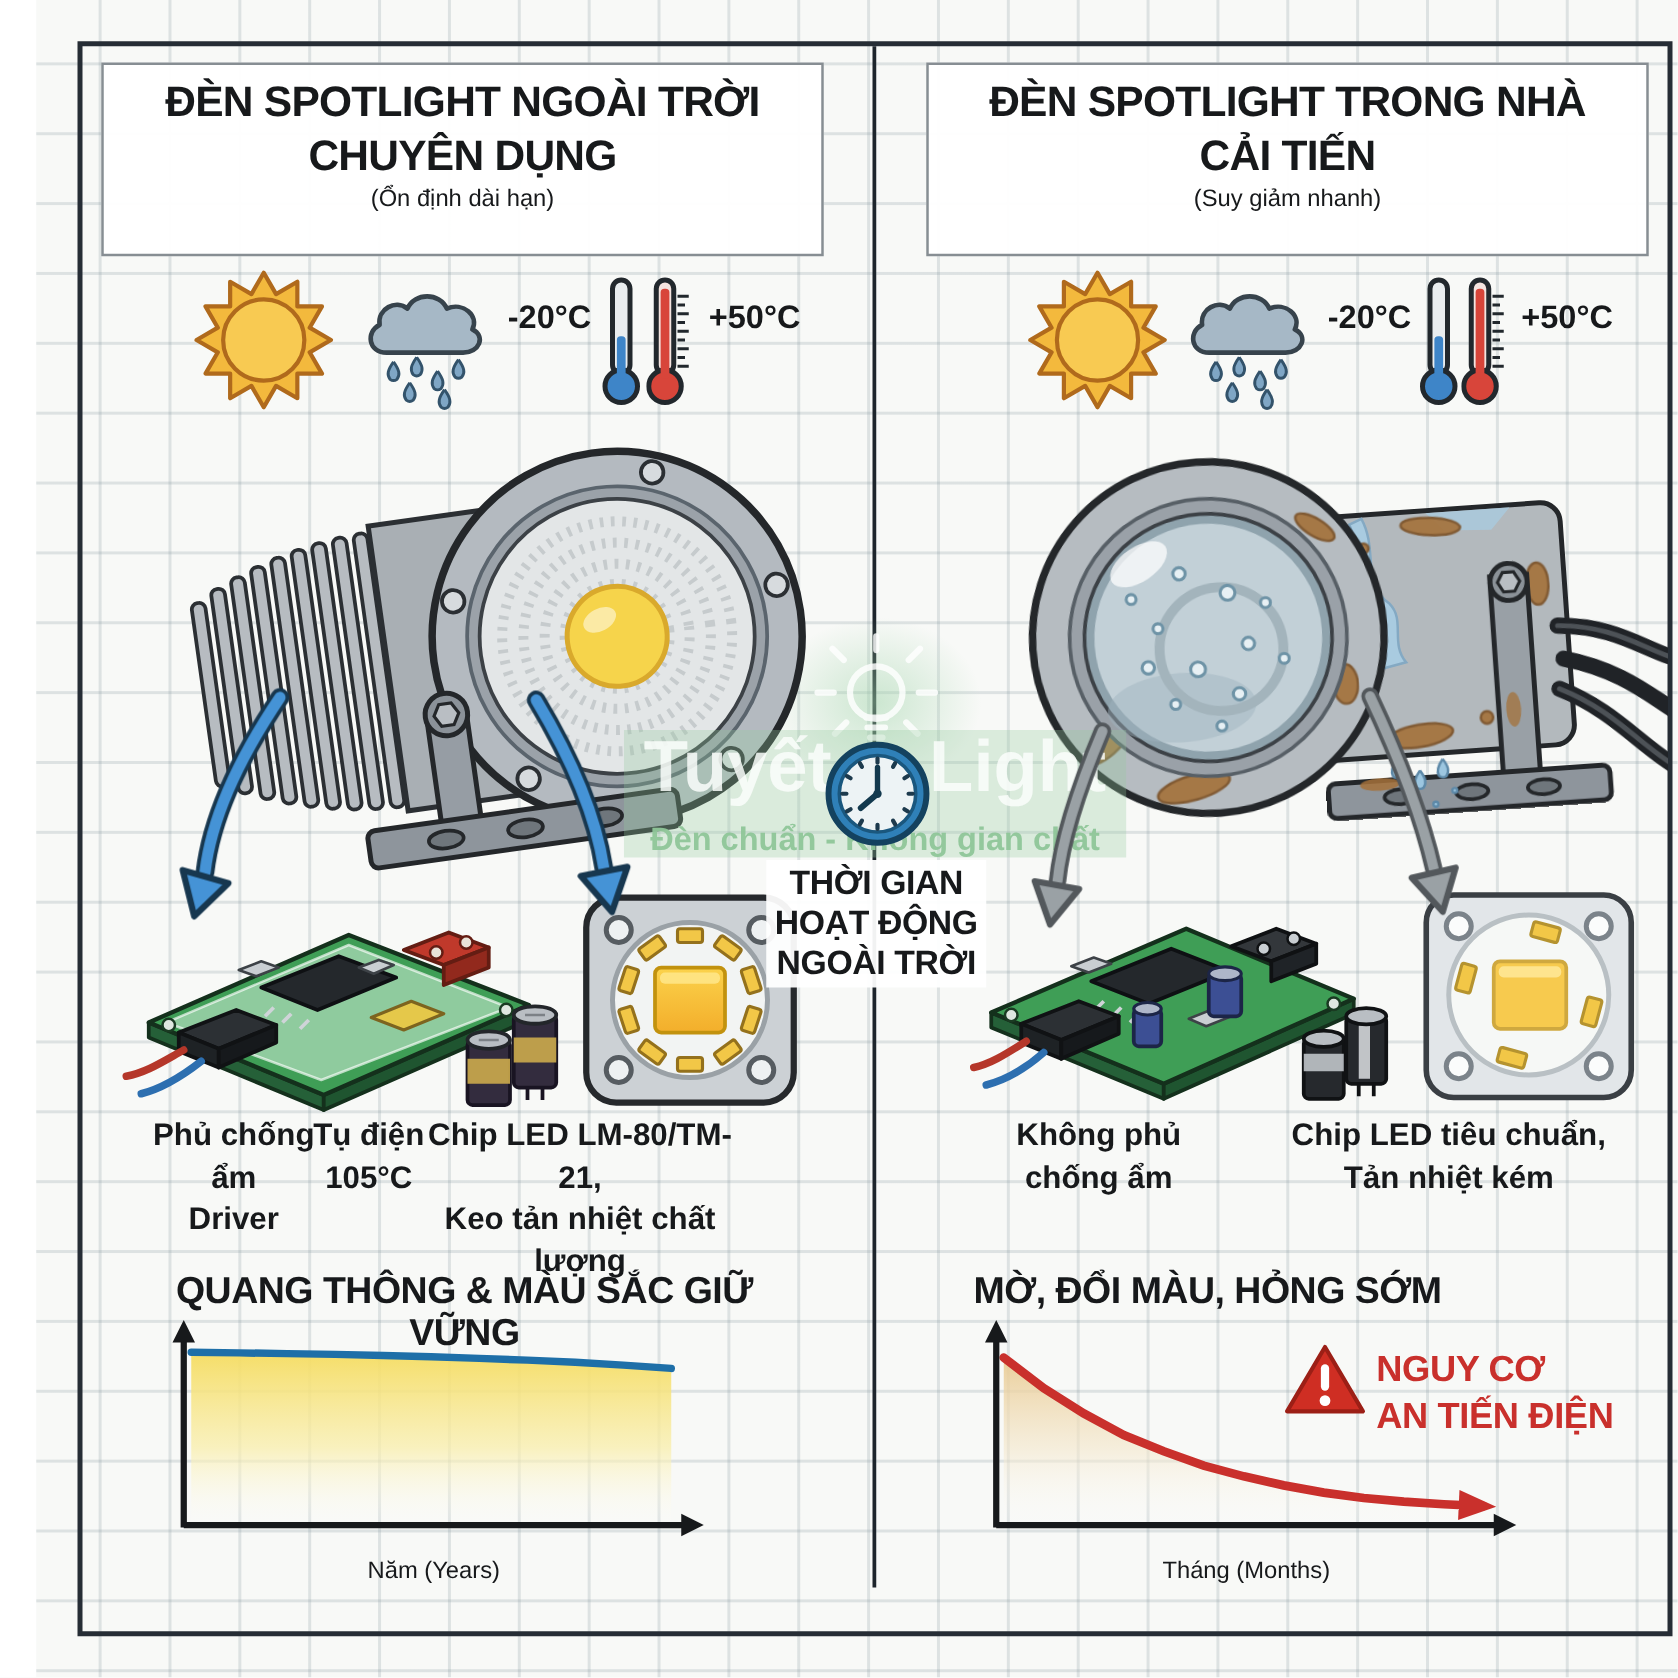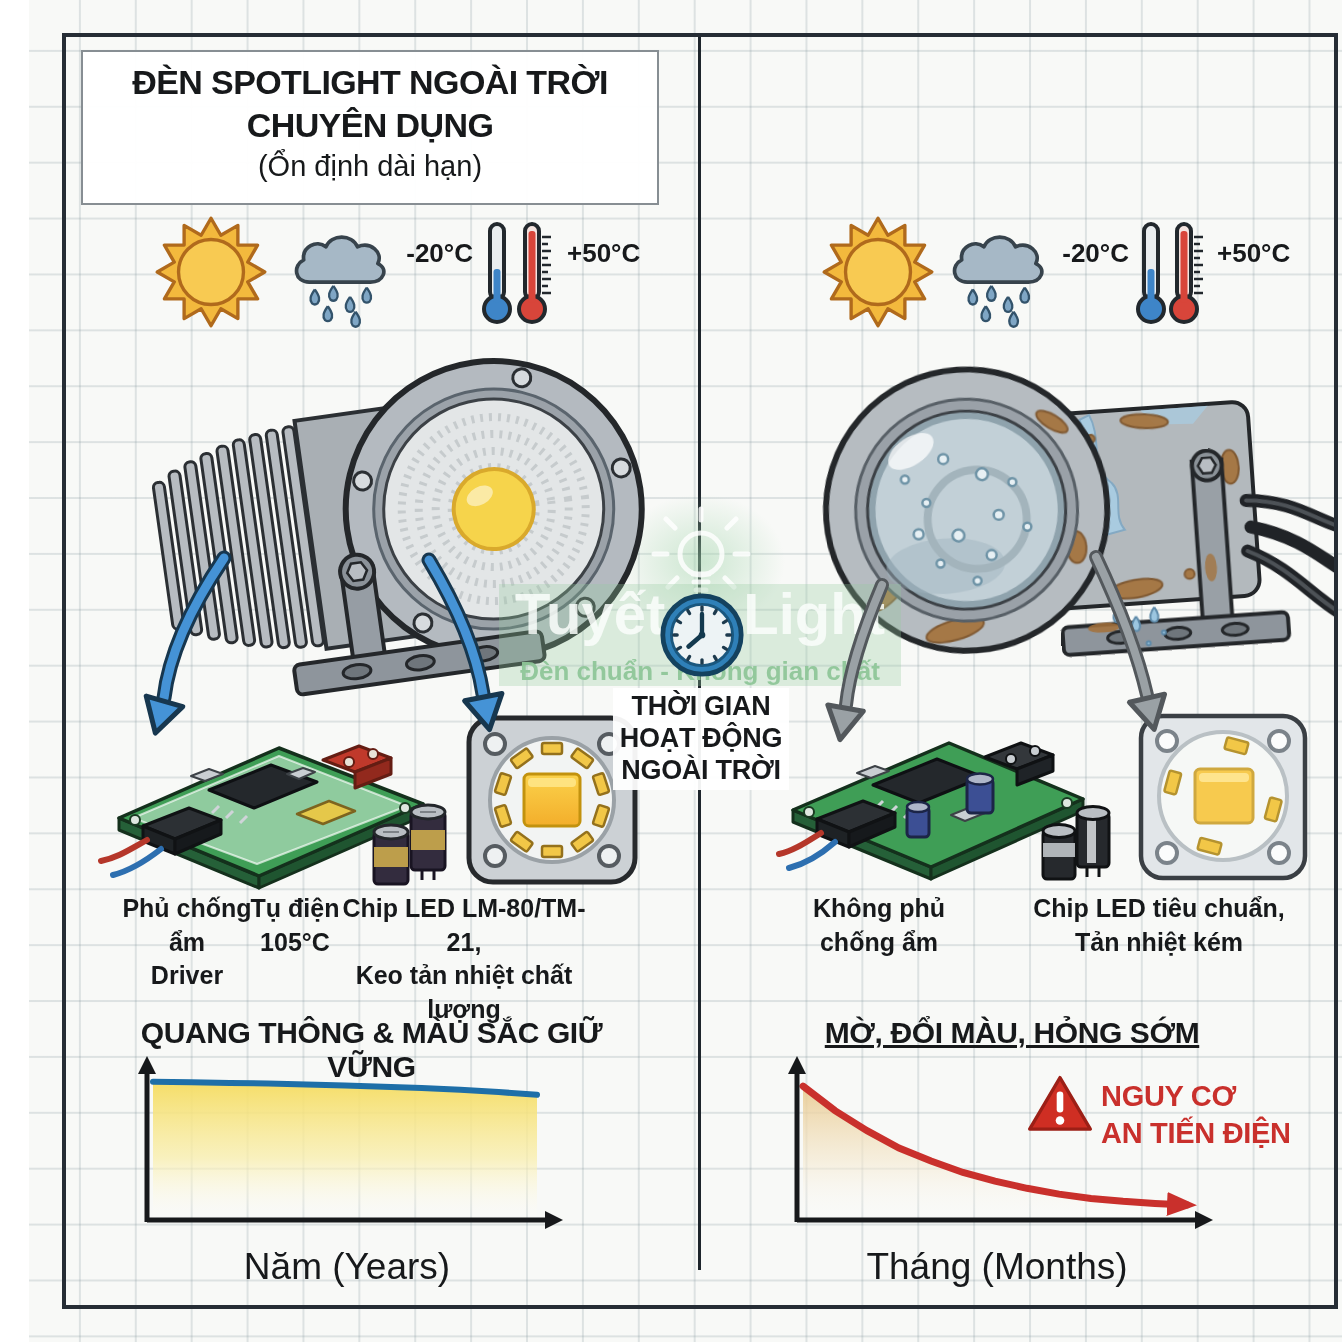--- a/index.html
+++ b/index.html
@@ -12,25 +12,25 @@
       linear-gradient(to bottom, rgba(125,145,152,0.22) 2px, transparent 2px);
     background-size:55.9px 55.9px;
     background-position:-6px -6px;
     margin-left:29px;
   }
   .abs { position:absolute; }
   .frame { border:4px solid #262d35; background:transparent; }
   .divider { background:#1e252c; }
   .titlebox { border:2px solid #878e93; background:rgba(255,255,255,0.97); text-align:center; padding-top:9px; }
   .t1 { font-size:34px; font-weight:bold; letter-spacing:-0.6px; line-height:1.26; }
-  .sub { font-size:29px; line-height:1.32; }
+  .sub { font-size:19px; line-height:1.32; }
   .temp { font-size:26px; font-weight:bold; white-space:nowrap; }
   .complabel { font-size:25px; font-weight:bold; text-align:center; line-height:1.34; }
   .charttitle { font-size:30px; font-weight:bold; text-align:center; letter-spacing:-0.4px; }
-  .xlabel { font-size:37px; text-align:center; }
+  .xlabel { font-size:19px; text-align:center; }
   .warntext { font-size:29px; font-weight:bold; color:#c9302c; line-height:1.28; letter-spacing:-0.3px; }
   .caption { font-size:27px; font-weight:bold; text-align:center; line-height:1.18;
              background:rgba(255,255,255,0.94); padding:3px 0; z-index:4; letter-spacing:-0.3px; }
   .wmband { background:rgba(150,201,160,0.30); z-index:2; display:flex; flex-direction:column; align-items:center; }
   .wmrow { width:100%; display:flex; justify-content:space-between; padding:0 16px;
            font-size:58px; font-weight:bold; color:rgba(250,253,250,0.85); line-height:1.02; }
   .wmtag { font-size:26px; font-weight:bold; color:rgba(143,198,153,0.95); margin-top:1px; }
   .halo { background:radial-gradient(closest-side, rgba(160,212,170,0.5), rgba(160,212,170,0)); z-index:1; }
   .z2 { z-index:2; } .z3 { z-index:3; } .z5 { z-index:5; }
 </style>
@@ -41,20 +41,25 @@
 
   <div class="abs divider" style="left:669px;top:37px;width:3px;height:1233px;"></div>
   <div class="abs frame" style="left:33px;top:33px;width:1276px;height:1276px;"></div>
 
   <div class="abs titlebox" style="left:52px;top:50px;width:578px;height:155px;">
     <div class="t1">ĐÈN SPOTLIGHT NGOÀI TRỜI</div>
     <div class="t1">CHUYÊN DỤNG</div>
     <div class="sub">(Ổn định dài hạn)</div>
   </div>
 
+  <div class="abs titlebox" style="left:712px;top:50px;width:578px;height:155px;">
+    <div class="t1">ĐÈN SPOTLIGHT TRONG NHÀ</div>
+    <div class="t1">CẢI TIẾN</div>
+    <div class="sub">(Suy giảm nhanh)</div>
+  </div>
 
   <svg class="abs" style="left:126px;top:216px;" width="112" height="112" viewBox="0 0 100 100">
     <polygon points="50,2 58.8,17.2 74,8.4 74,26 91.6,26 82.8,41.2 98,50 82.8,58.8 91.6,74 74,74 74,91.6 58.8,82.8 50,98 41.2,82.8 26,91.6 26,74 8.4,74 17.2,58.8 2,50 17.2,41.2 8.4,26 26,26 26,8.4 41.2,17.2" fill="#f3b93d" stroke="#b06a1c" stroke-width="3" stroke-linejoin="round"></polygon>
     <circle cx="50" cy="50" r="29" fill="#f8ca52" stroke="#b06a1c" stroke-width="3"></circle>
   </svg>
   <svg class="abs" style="left:258px;top:222px;" width="102" height="110" viewBox="0 0 110 105">
     <path d="M24,58 C8,58 6,40 18,34 C16,20 32,12 42,20 C48,6 70,6 76,20 C90,14 104,26 98,38 C110,44 104,58 90,58 Z" fill="#a6b8c6" stroke="#37434c" stroke-width="4" stroke-linejoin="round"></path>
     <g fill="#7fa6c5" stroke="#33536b" stroke-width="2.5">
       <path d="M30,66 C35,73 36,77 33,81 A5,5 0 0 1 27,81 C24,77 25,73 30,66"></path>
       <path d="M50,62 C55,69 56,73 53,77 A5,5 0 0 1 47,77 C44,73 45,69 50,62"></path>
@@ -524,21 +529,21 @@
     <path class="line" fill="none" stroke-linecap="round" d="M36,31.8 L74.4,32.3 L112.8,32.9 L151.2,33.5 L189.6,34.4 L228,35.4 L266.4,36.7 L304.8,38.1 L343.2,39.8 L381.6,42.1 L420,44.7" stroke="#1e6fa8" stroke-width="6"></path>
     <g stroke="#17191b" stroke-width="5">
       <line x1="30" y1="170" x2="432" y2="170"></line>
       <line x1="30" y1="172" x2="30" y2="20"></line>
     </g>
     <polygon points="30,6 21,24 39,24" fill="#17191b"></polygon>
     <polygon points="446,170 428,161 428,179" fill="#17191b"></polygon>
   </svg>
   <div class="abs xlabel" style="left:178px;top:1246px;width:280px;">Năm (Years)</div>
 
-  <div class="abs charttitle" style="left:718px;top:1016px;width:530px;text-decoration:underline;">MỜ, ĐỔI MÀU, HỎNG SỚM</div>
+  <div class="abs charttitle" style="left:672px;top:1016px;width:530px;">MỜ, ĐỔI MÀU, HỎNG SỚM</div>
   <svg id="chart-1" class="abs" style="left:738px;top:1050px;" width="450" height="190" viewBox="0 0 450 190">
     <defs>
       <linearGradient id="gradT" x1="0" y1="0" x2="0" y2="1">
         <stop offset="0" stop-color="#e9c98f" stop-opacity="0.9"></stop>
         <stop offset="0.55" stop-color="#f4e7cb" stop-opacity="0.6"></stop>
         <stop offset="1" stop-color="#ffffff" stop-opacity="0.08"></stop>
       </linearGradient>
       <marker id="red-arrowhead" markerUnits="userSpaceOnUse" markerWidth="30" markerHeight="24" refX="20" refY="12" orient="auto">
         <path d="M0,0 L30,12 L0,24 Z" fill="#c9302c"></path>
       </marker>

